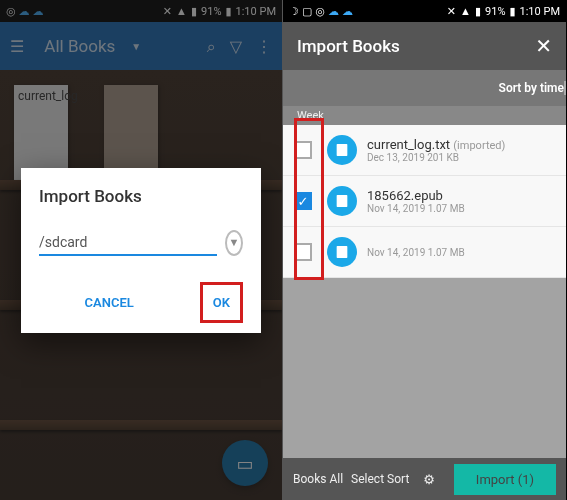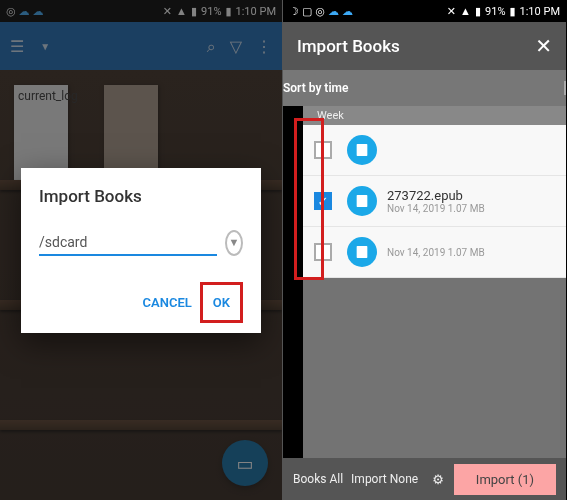--- a/index.html
+++ b/index.html
@@ -30,33 +30,33 @@
 .book.b1 { left: 14px; background: #e8e8e8; }
 .book.b2 { left: 104px; background: #a89888; }
 
 
 .overlay { position: absolute; inset: 0; background: rgba(30,30,30,0.55); display: flex; align-items: center; justify-content: center; }
 .dialog { background: #fff; width: 240px; min-height: 150px; box-shadow: 0 10px 30px rgba(0,0,0,0.5); padding: 18px 18px 10px; }
 .dialog h2 { font-size: 17px; font-weight: 500; color: #333; margin-bottom: 24px; }
 .input-row { display: flex; align-items: center; gap: 8px; margin-bottom: 26px; }
 .path-input { flex: 1; border: none; border-bottom: 2px solid #1a88e0; font-size: 14px; padding: 4px 0; color: #555; outline: none; }
 .dd-circle { width: 26px; height: 26px; border-radius: 50%; border: 2px solid #bbb; display: flex; align-items: center; justify-content: center; color: #888; font-size: 11px; }
-.dialog-actions { display: flex; justify-content: flex-end; }
+.dialog-actions { display: flex; justify-content: flex-end; gap: 14px; }
 .dialog-actions button { border: none; background: none; font-size: 13px; font-weight: 600; color: #1a88e0; padding: 8px 8px; cursor: pointer; }
-.ok-hl { border: 3px solid #d21e1e; padding: 2px; }
+.ok-hl { border: 3px solid #d21e1e; padding: 2px; margin-left: 44px; }
 
 .fab { position: absolute; bottom: 14px; right: 14px; width: 46px; height: 46px; border-radius: 50%; background: #0d6ba3; color: #fff; display: flex; align-items: center; justify-content: center; box-shadow: 0 3px 6px rgba(0,0,0,0.4); font-size: 18px; }
 
 
 .import-header { height: 48px; background: #555; color: #fff; display: flex; align-items: center; padding: 0 14px; }
 .import-header .title { font-size: 17px; font-weight: 500; }
 .import-header .close { margin-left: auto; font-size: 20px; }
 
 .sort-row { height: 36px; background: #777; color: #fff; display: flex; align-items: center; font-size: 12px; font-weight: 600; }
-.sort-row .sort-item { flex: 1; text-align: left; }
+.sort-row .sort-item { flex: 1; text-align: right; }
 .sort-row .divider { width: 1px; height: 14px; background: #aaa; }
 
 .section-header { background: #888; color: #eee; font-size: 11px; padding: 3px 14px; }
 
 .file-list { background: #f2f2f2; }
 .file-row { display: flex; align-items: center; padding: 10px 10px 10px 6px; gap: 10px; background: #f8f8f8; border-bottom: 1px solid #e5e5e5; }
 .checkbox-area { width: 28px; display: flex; justify-content: center; }
 .cb { width: 18px; height: 18px; border: 2px solid #aaa; background: #fff; display: flex; align-items: center; justify-content: center; color: #fff; font-size: 13px; }
 .cb.checked { background: #1a88e0; border-color: #1a88e0; }
 .file-icon { width: 30px; height: 30px; border-radius: 50%; background: #1ba8e8; display: flex; align-items: center; justify-content: center; }
@@ -64,23 +64,23 @@
 .file-info { flex: 1; min-width: 0; }
 .file-name { font-size: 13px; color: #333; white-space: nowrap; overflow: hidden; text-overflow: ellipsis; }
 .file-name .imported { color: #999; font-size: 11px; }
 .file-meta { font-size: 10px; color: #999; }
 
 .red-box-right { position: absolute; border: 3px solid #d21e1e; left: 294px; top: 118px; width: 30px; height: 162px; pointer-events: none; }
 
 .right-footer { position: absolute; bottom: 0; left: 0; right: 0; height: 42px; background: #555; display: flex; align-items: center; padding: 0 10px; gap: 8px; }
 .right-footer .flink { color: #eee; font-size: 12px; }
 .right-footer .gear { color: #eee; font-size: 13px; margin-left: 6px; }
-.import-btn { margin-left: auto; background: #fca5a5; color: #444; border: none; font-size: 13px; padding: 8px 22px; cursor: pointer; }
-
-.right-body { background: #737373; height: calc(500px - 22px - 48px - 36px - 42px); overflow: hidden; margin-left: 20px; }
+.import-btn { margin-left: auto; background: #14b8a6; color: #444; border: none; font-size: 13px; padding: 8px 22px; cursor: pointer; }
+
+.right-body { background: #a3a3a3; height: calc(500px - 22px - 48px - 36px - 42px); overflow: hidden; }
 </style>
 </head>
 <body>
 
 <div class="phone left">
   <div class="statusbar">
     <div class="sb-left">
       <span>◎</span>
       <span class="cloud-icon" style="color:#3da9f5">☁</span>
       <span class="cloud-icon" style="color:#3da9f5">☁</span>
@@ -90,20 +90,21 @@
       <span>▲</span>
       <span>▮</span>
       <span>91%</span>
       <span>▮</span>
       <span>1:10 PM</span>
     </div>
   </div>
 
   <div class="toolbar-left">
     <span class="ticon">☰</span>
+    <span class="title">All Books</span>
     <span class="dropdown-arrow">▼</span>
     <span class="spacer"></span>
     <span class="ticon">⌕</span>
     <span class="ticon">▽</span>
     <span class="ticon">⋮</span>
   </div>
 
   <div class="shelf-bg">
     <div class="shelf row1">
       <div class="book b1"><span>current_log</span></div>
@@ -176,35 +177,39 @@
     <div class="file-list">
       <div class="file-row">
         <div class="checkbox-area">
             <div class="cb"></div>
           </div>
         <div class="file-icon">
             <svg viewBox="0 0 24 24">
               <rect x="4" y="3" width="16" height="18" rx="1"></rect>
             </svg>
           </div>
+        <div class="file-info">
+          <div class="file-name"><span>current_log.txt</span> <span class="imported">(imported)</span></div>
+          <div class="file-meta">Dec 13, 2019 201 KB</div>
+        </div>
       </div>
     </div>
 
     <div class="file-list">
       <div class="file-row">
         <div class="checkbox-area">
             <div class="cb checked">✓</div>
           </div>
         <div class="file-icon">
             <svg viewBox="0 0 24 24">
               <rect x="4" y="3" width="16" height="18" rx="1"></rect>
             </svg>
           </div>
         <div class="file-info">
-          <div class="file-name"><span>273722.epub</span> <span class="imported"></span></div>
+          <div class="file-name"><span>185662.epub</span> <span class="imported"></span></div>
           <div class="file-meta">Nov 14, 2019 1.07 MB</div>
         </div>
       </div>
       <div class="file-row">
         <div class="checkbox-area">
             <div class="cb"></div>
           </div>
         <div class="file-icon">
             <svg viewBox="0 0 24 24">
               <rect x="4" y="3" width="16" height="18" rx="1"></rect>
@@ -212,19 +217,19 @@
           </div>
         <div class="file-info">
           <div class="file-meta">Nov 14, 2019 1.07 MB</div>
         </div>
       </div>
     </div>
   </div>
 
   <div class="right-footer">
     <span class="flink">Books All</span>
-    <span class="flink">Import None</span>
+    <span class="flink">Select Sort</span>
     <span class="gear">⚙</span>
     <button class="import-btn">Import (1)</button>
   </div>
 </div>
 
 <div class="red-box-right"></div>
 
 </body></html>

